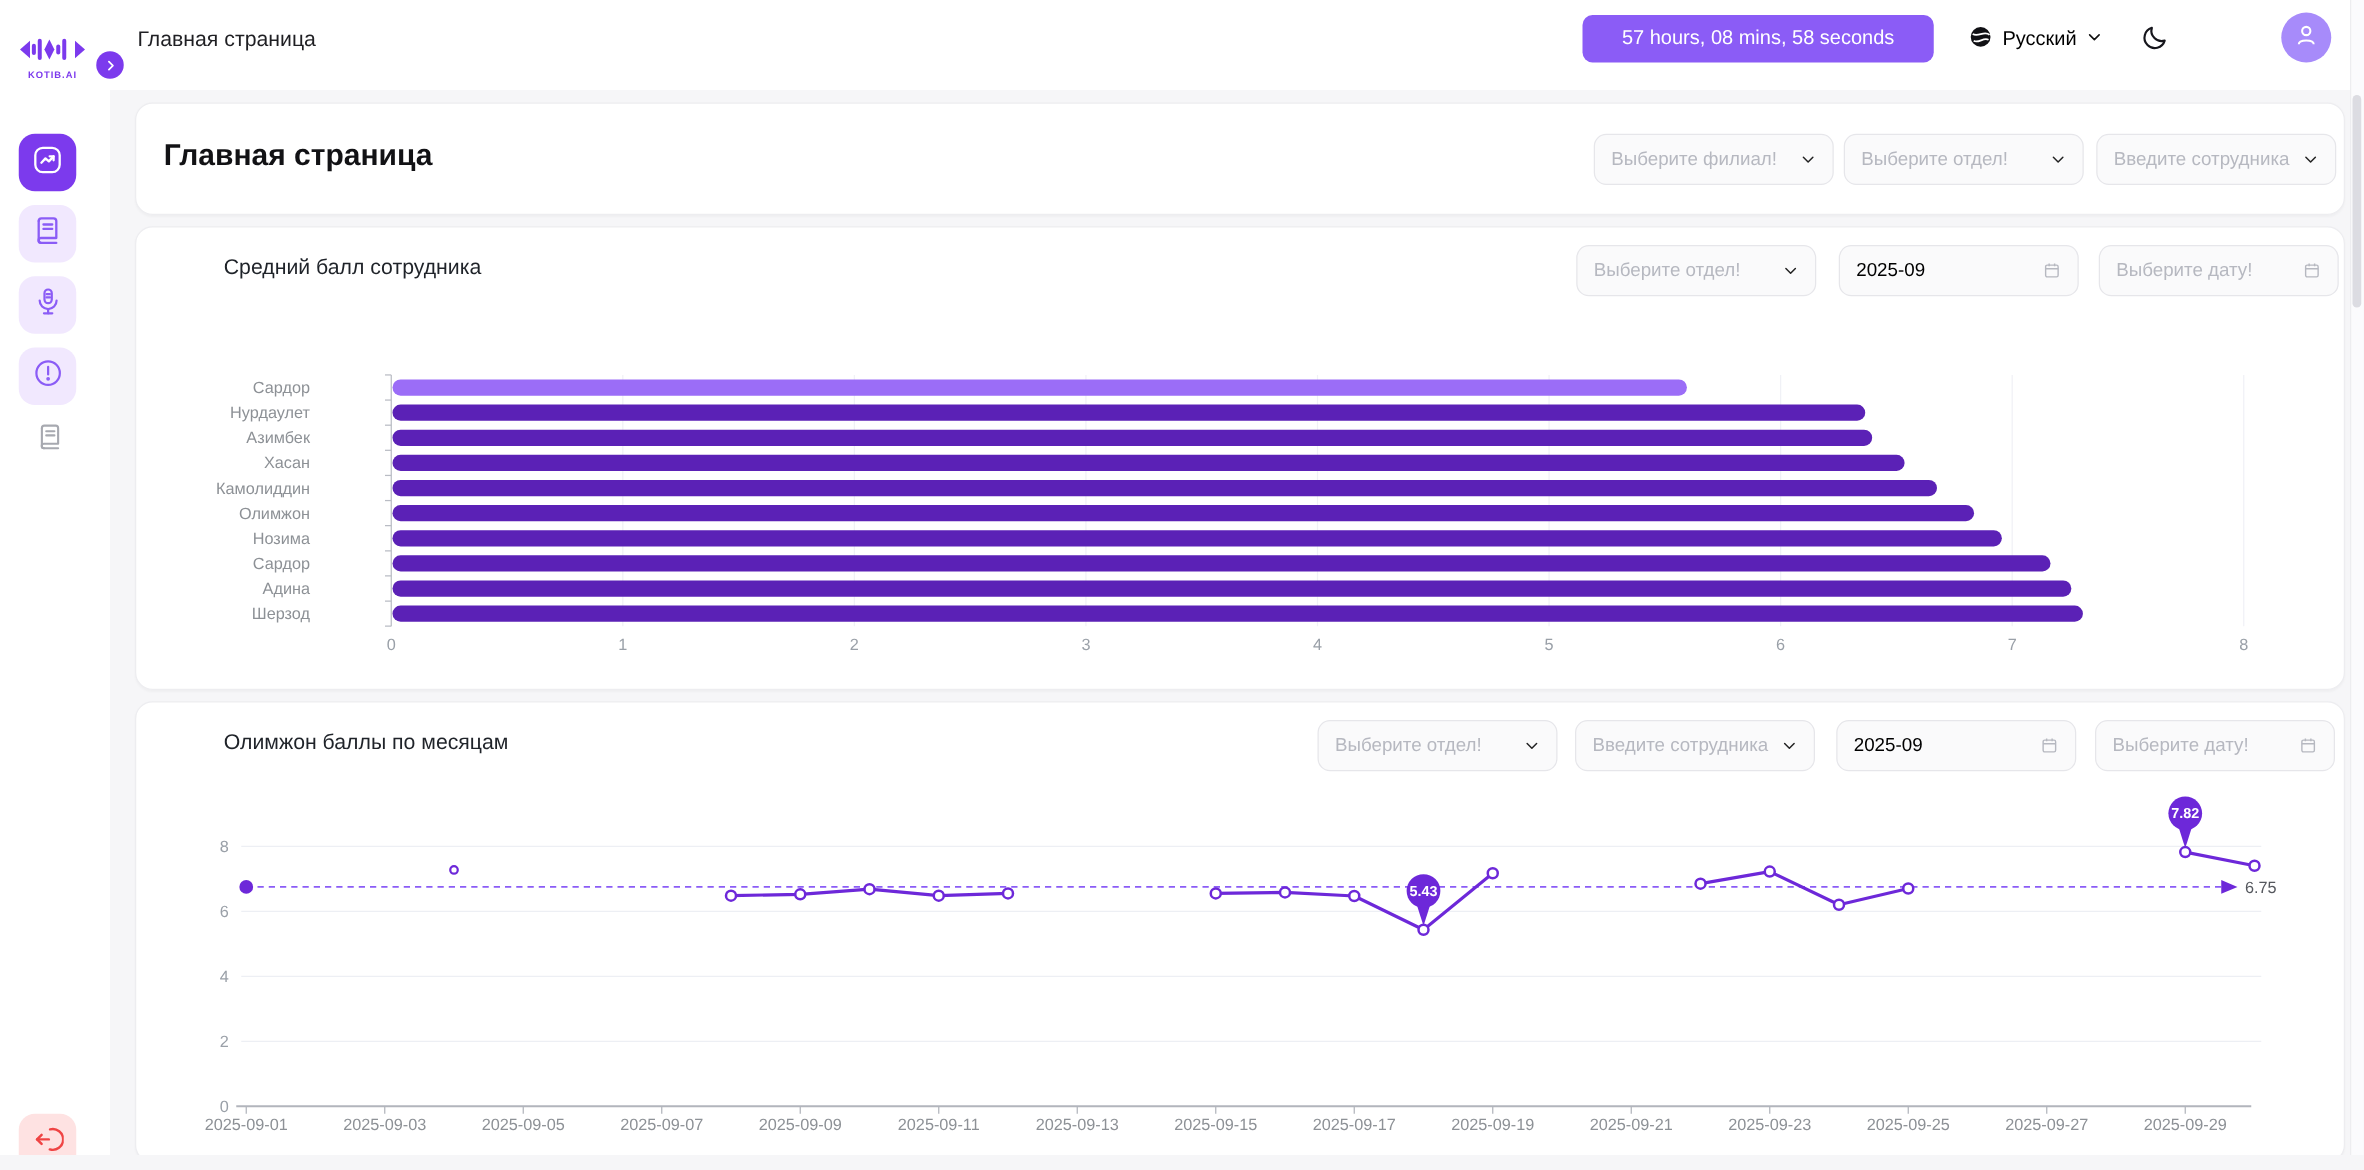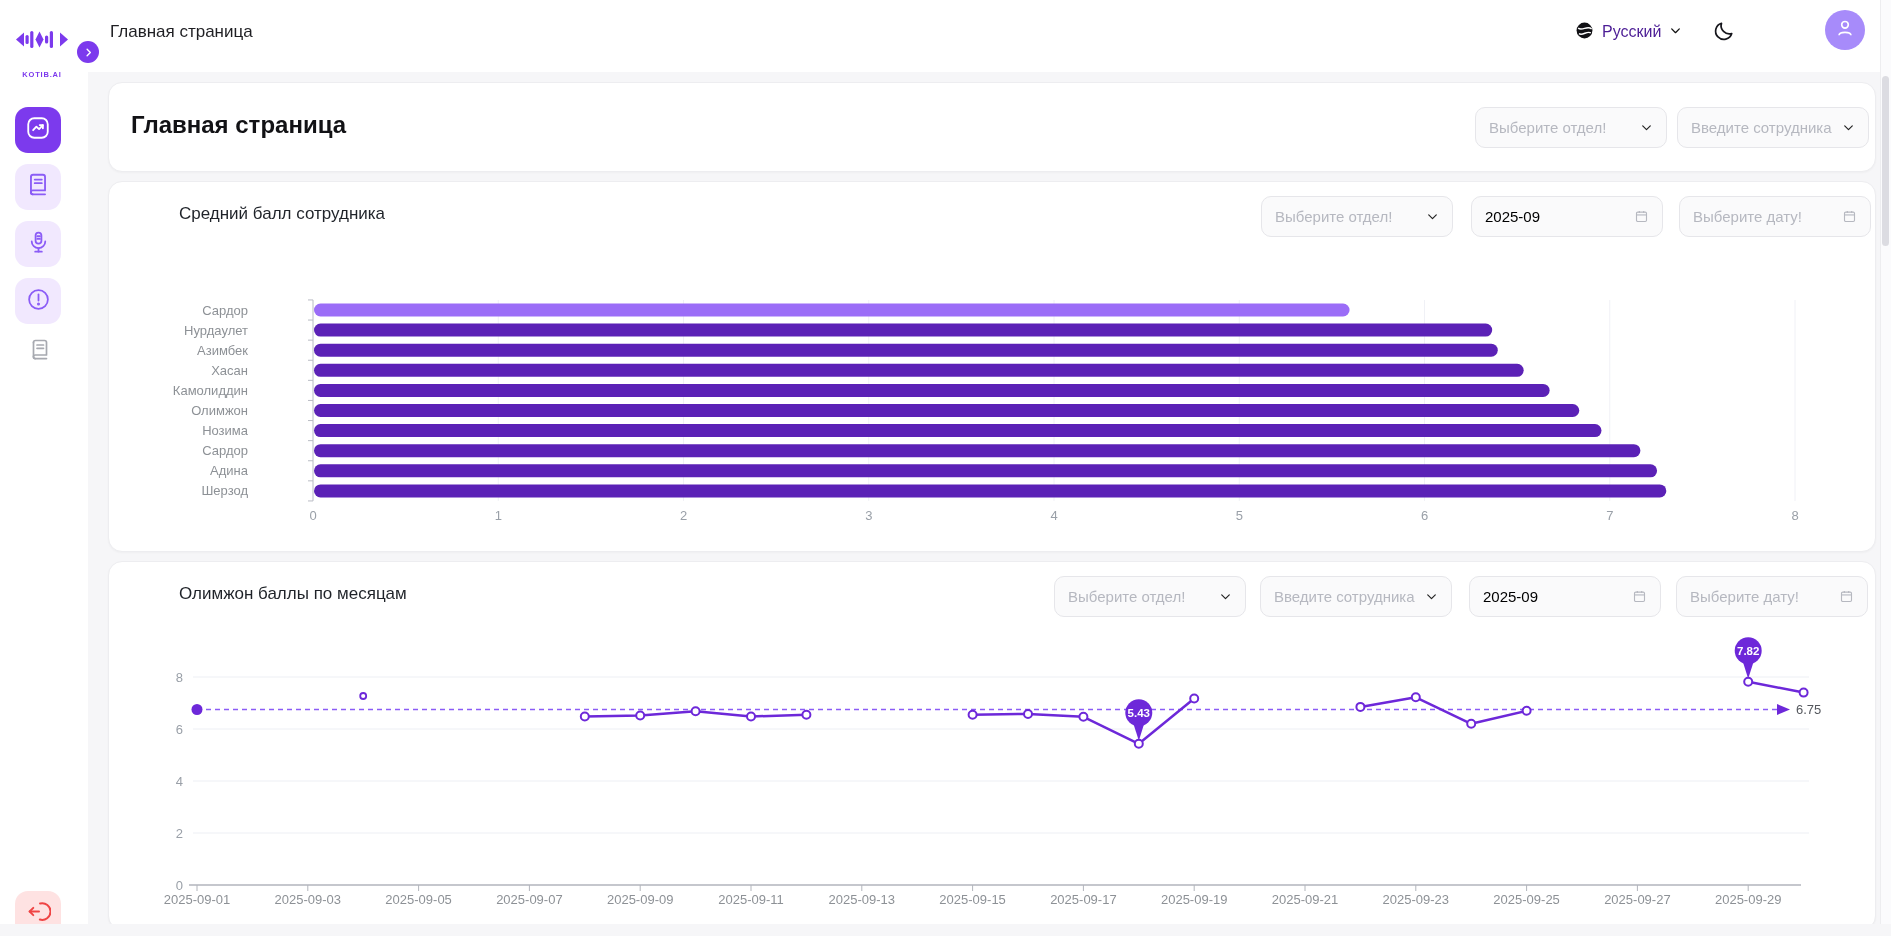--- a/index.html
+++ b/index.html
@@ -6,29 +6,29 @@
   html,body { font-family:"Liberation Sans", sans-serif; }
   body { background:#f6f6f8; }
   .screen { position:relative; width:1891px; height:924px; background:#f6f6f8; overflow:hidden; }
 
   
   .topbar { position:absolute; left:0; top:0; width:1891px; height:72px; background:#ffffff; z-index:5; }
   .topbar-title { position:absolute; left:110px; top:22px; font-size:17px; color:#1f1f23; }
   .timer-badge { position:absolute; left:1266px; top:12px; width:281px; height:38px; background:#8b5cf6;
     border-radius:8px; color:#fff; font-size:16px; display:flex; align-items:center; justify-content:center; }
   .lang { position:absolute; left:1575px; top:17px; height:30px; display:flex; align-items:center; gap:8px; cursor:pointer; }
-  .lang-label { font-size:16px; color:#4c1d95; font-weight:500; }
+  .lang-label { font-size:16px; color:#000000; font-weight:500; }
   .moon-btn { position:absolute; left:1708px; top:18px; width:30px; height:30px; display:flex; align-items:center; justify-content:center; cursor:pointer; }
   .avatar { position:absolute; left:1825px; top:10px; width:40px; height:40px; border-radius:50%; background:#a78bfa;
     display:flex; align-items:center; justify-content:center; cursor:pointer; }
 
   
   .sidebar { position:absolute; left:0; top:0; width:88px; height:936px; background:#ffffff; z-index:6; }
   .logo { position:absolute; left:15px; top:30px; width:54px; text-align:center; }
-  .logo-text { display:block; font-size:7.5px; font-weight:bold; color:#7c3aed; letter-spacing:0.8px; margin-top:17px; }
+  .logo-text { display:block; font-size:7.5px; font-weight:bold; color:#7c3aed; letter-spacing:0.8px; margin-top:1px; }
   .collapse-btn { position:absolute; left:77px; top:41px; width:22px; height:22px; border-radius:50%; background:#7c3aed;
     display:flex; align-items:center; justify-content:center; z-index:7; cursor:pointer; }
   .nav-item { position:absolute; left:15px; width:46px; height:46px; border-radius:13px; background:#f1e8fe;
     display:flex; align-items:center; justify-content:center; cursor:pointer; }
   .nav-item.active { background:#7c3aed; }
   .nav-plain { position:absolute; left:26px; width:28px; height:28px; display:flex; align-items:center; justify-content:center; cursor:pointer; }
   .logout-btn { position:absolute; left:15px; top:891px; width:46px; height:45px; border-radius:13px 13px 10px 10px; background:#fdе2e2;
     background:#fee2e2; display:flex; align-items:center; justify-content:center; cursor:pointer; }
 
   
@@ -52,20 +52,21 @@
   .scrollbar-track { position:absolute; right:0; top:0; width:11px; height:936px; background:#fbfbfd; border-left:1px solid #ededf0; z-index:8; }
   .scrollbar-thumb { position:absolute; right:2px; top:76px; width:7px; height:170px; border-radius:4px; background:#dcdce2; }
 </style>
 </head>
 <body>
 
 <div class="screen">
 
   <div class="topbar">
     <div class="topbar-title">Главная страница</div>
+    <div class="timer-badge">57 hours, 08 mins, 58 seconds</div>
     <div class="lang">
       <span>
         <svg width="19" height="19" viewBox="0 0 24 24">
             <circle cx="12" cy="12" r="10" fill="#101014"></circle>
             <path d="M4 9 C9 13 16 5 21 10" stroke="#fff" stroke-width="1.8" fill="none"></path>
             <path d="M5 16 C10 19 15 12 20 15" stroke="#fff" stroke-width="1.8" fill="none"></path>
           </svg>
       </span>
       <span class="lang-label">Русский</span>
       <span>
@@ -168,20 +169,26 @@
     </div>
   </div>
   <div class="collapse-btn">
     <svg width="11" height="11" viewBox="0 0 24 24">
         <polyline points="9,5 16,12 9,19" fill="none" stroke="#fff" stroke-width="3" stroke-linecap="round" stroke-linejoin="round"></polyline>
       </svg>
   </div>
 
   <div class="card card-title-row">
     <div class="page-title">Главная страница</div>
+    <div class="control" style="left:1166px; top:24px">
+      <span class="lbl">Выберите филиал!</span>
+      <svg width="13" height="13" viewBox="0 0 24 24">
+          <polyline points="5,9 12,16 19,9" fill="none" stroke="#222" stroke-width="2.2" stroke-linecap="round" stroke-linejoin="round"></polyline>
+        </svg>
+    </div>
     <div class="control" style="left:1366px; top:24px">
       <span class="lbl">Выберите отдел!</span>
       <svg width="13" height="13" viewBox="0 0 24 24">
           <polyline points="5,9 12,16 19,9" fill="none" stroke="#222" stroke-width="2.2" stroke-linecap="round" stroke-linejoin="round"></polyline>
         </svg>
     </div>
     <div class="control" style="left:1568px; top:24px">
       <span class="lbl">Введите сотрудника</span>
       <svg width="13" height="13" viewBox="0 0 24 24">
           <polyline points="5,9 12,16 19,9" fill="none" stroke="#222" stroke-width="2.2" stroke-linecap="round" stroke-linejoin="round"></polyline>

